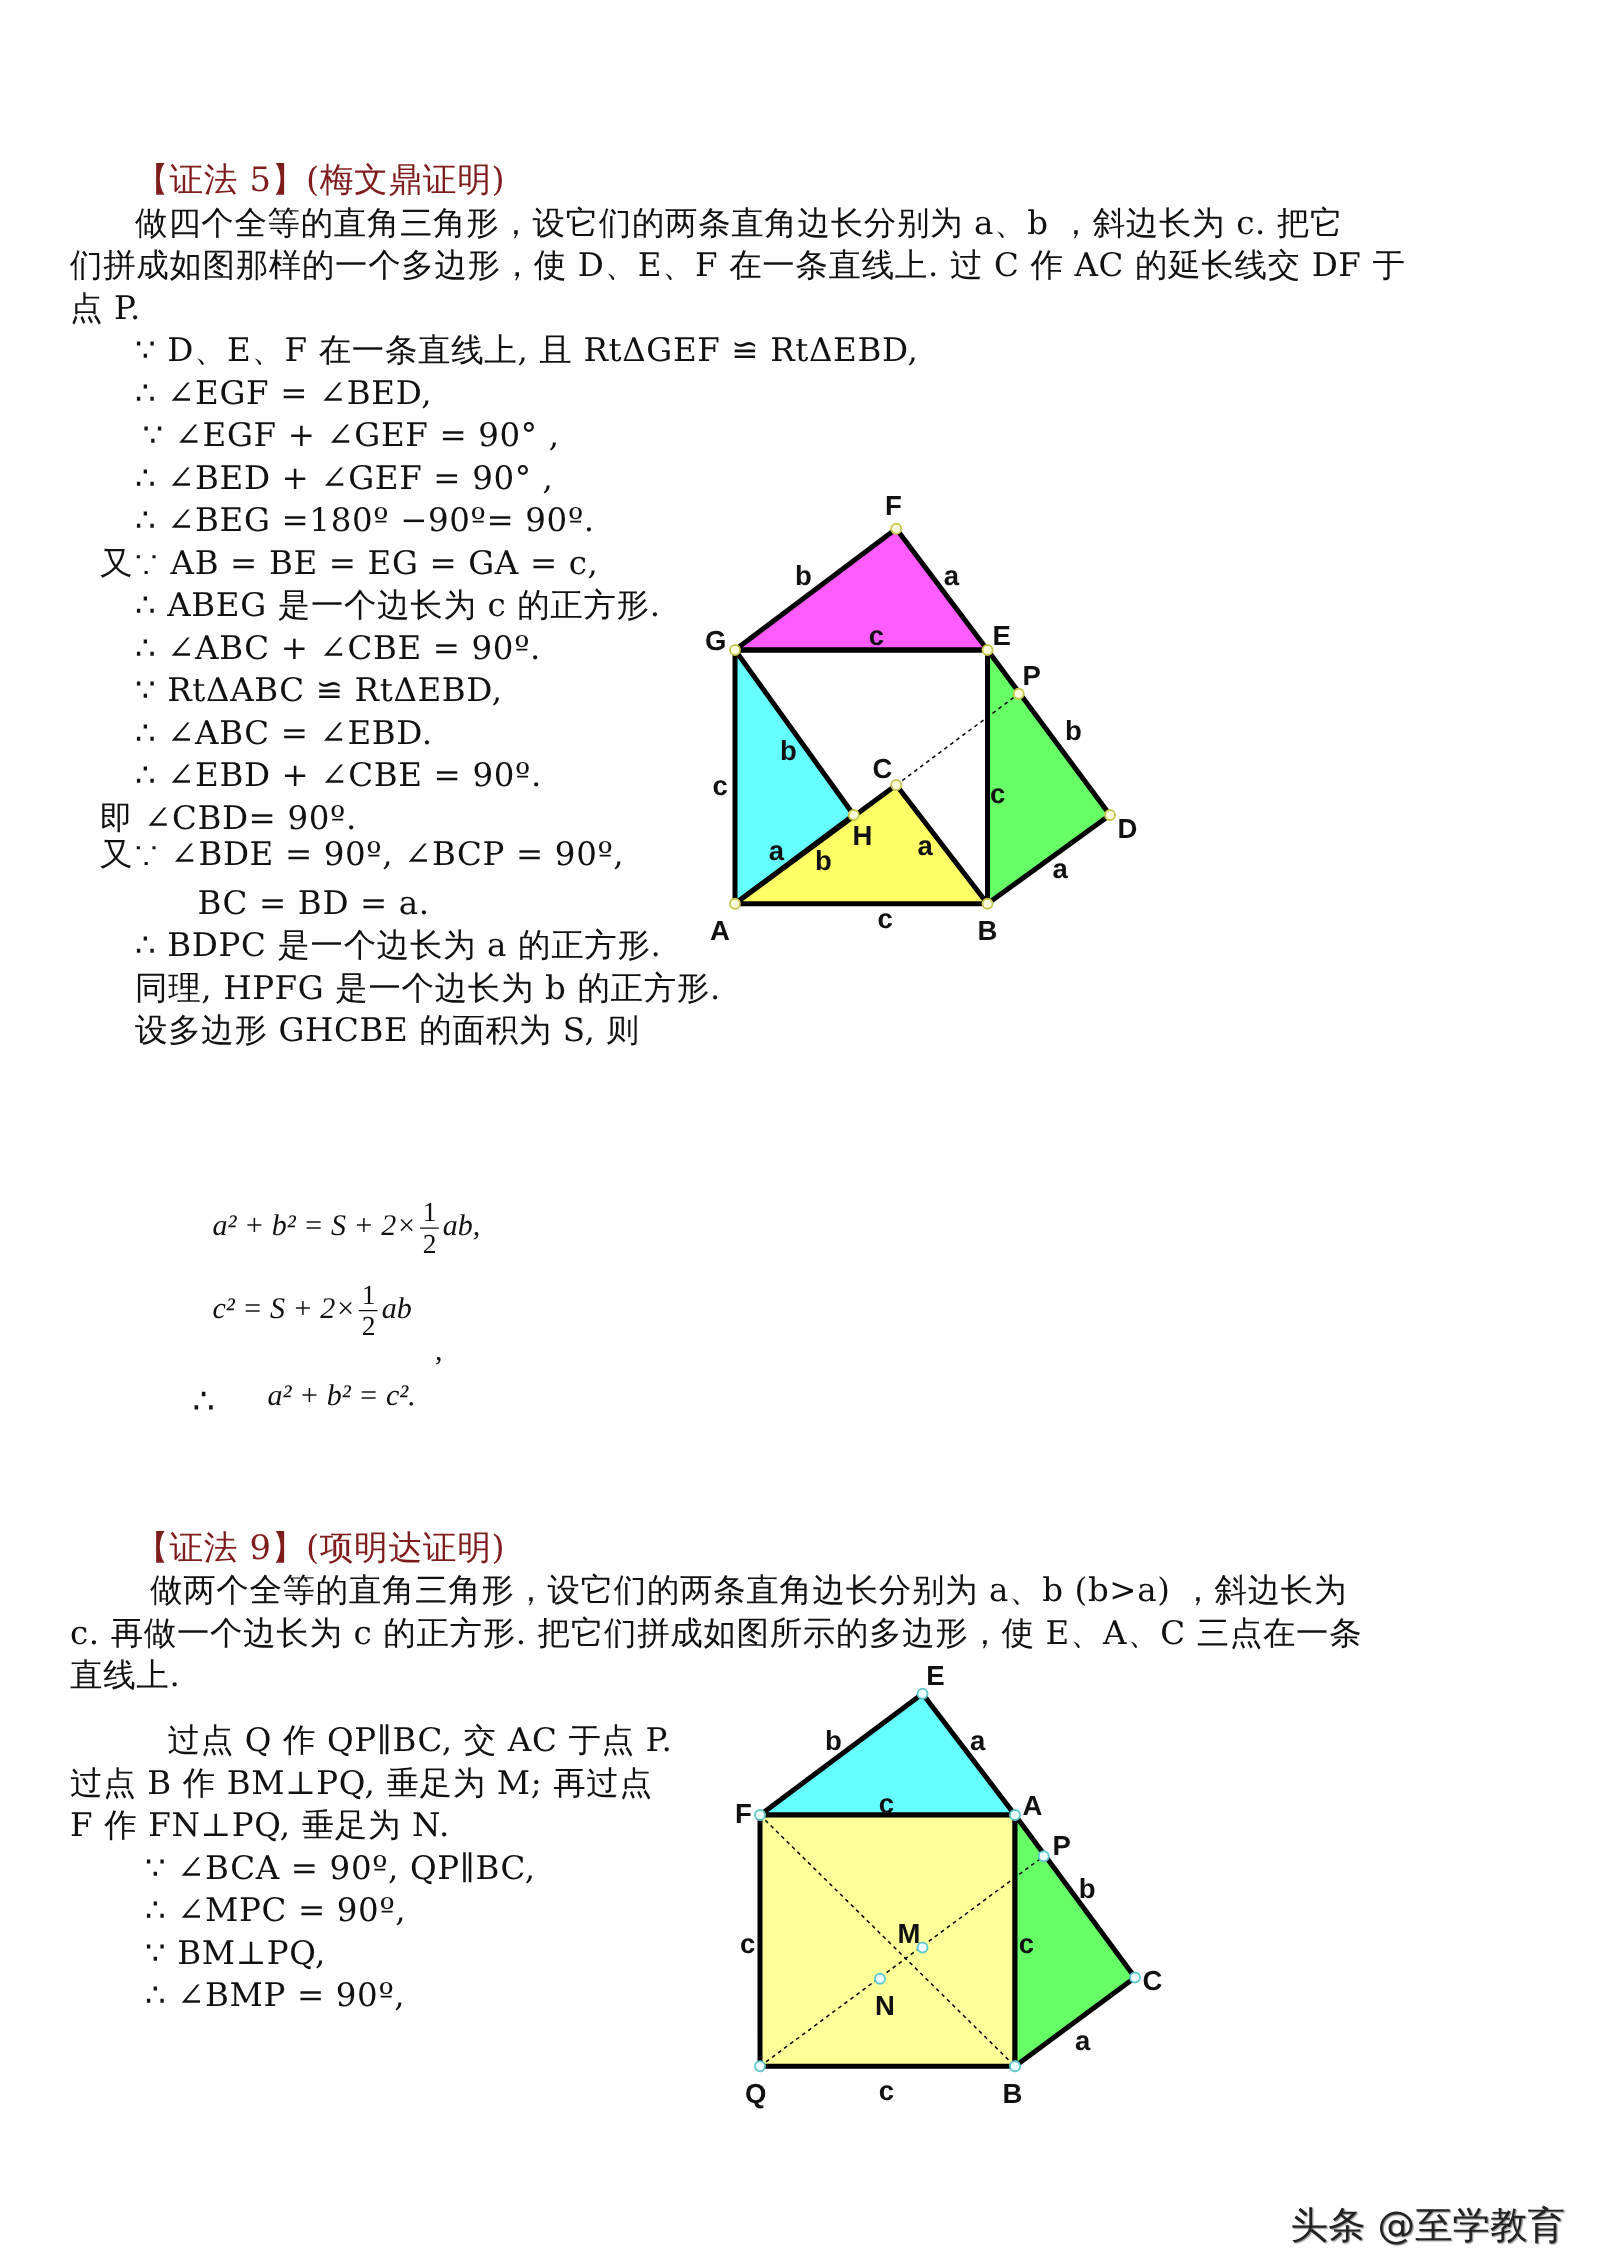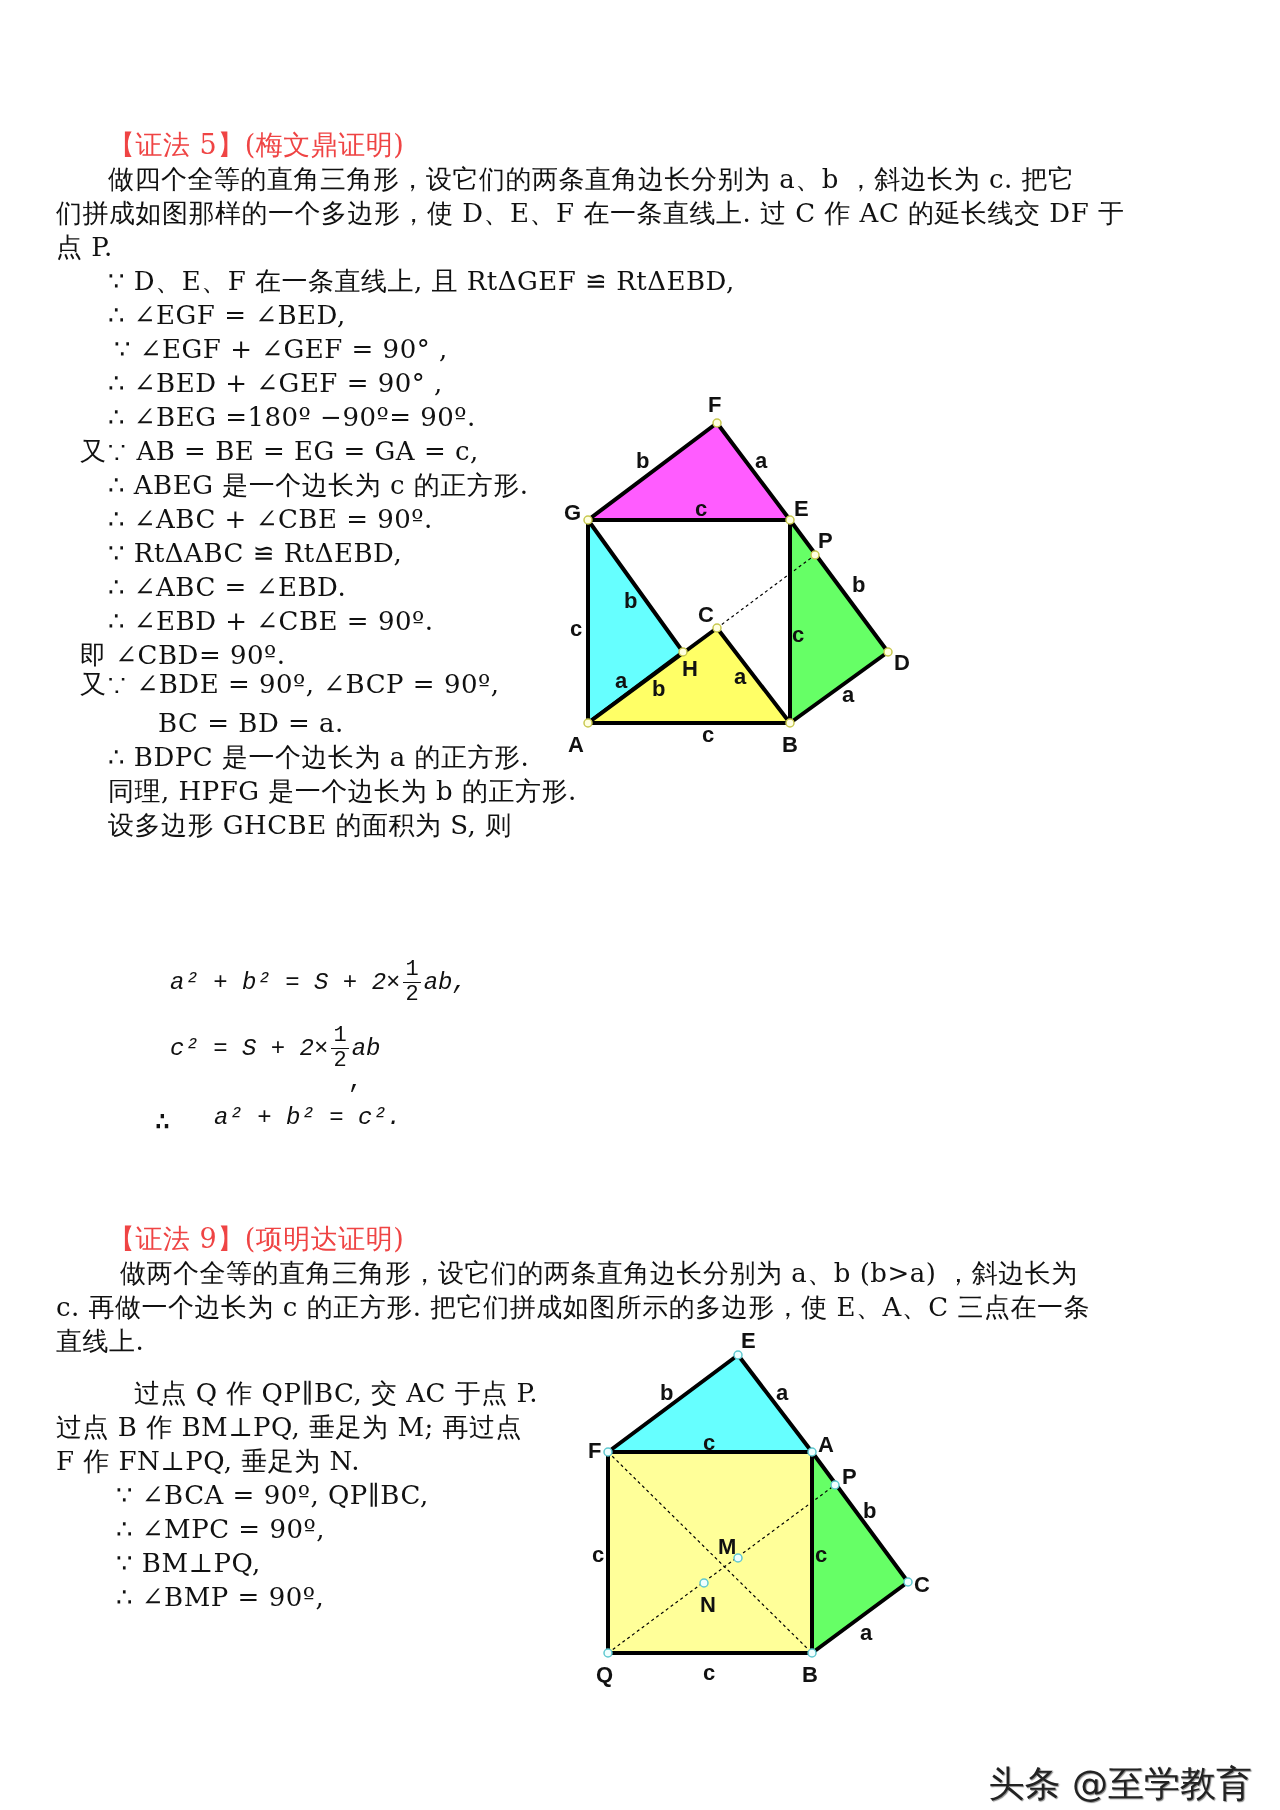--- a/index.html
+++ b/index.html
@@ -1,28 +1,28 @@
 <!DOCTYPE html>
 <html><head>
 <meta charset="utf-8">
 <style>
   html, body { margin: 0; padding: 0; background: #ffffff; }
   body { width: 1280px; height: 1810px; position: relative; overflow: hidden;
          font-family: "DejaVu Serif", "Liberation Serif", serif; color: #111; }
   .line { position: absolute; font-size: 26px; line-height: 34px; white-space: nowrap;
           letter-spacing: 0.5px; font-family: "DejaVu Serif", "Liberation Serif", serif; }
-  .title { color: #ef4444; font-size: 27px; }
-  .math { font-family: Liberation Mono, monospace; font-style: italic; font-size: 24px; position: absolute; white-space: nowrap; }
+  .title { color: #7f1d1d; font-size: 27px; }
+  .math { font-family: Liberation Serif, serif; font-style: italic; font-size: 24px; position: absolute; white-space: nowrap; }
   .frac { display: inline-block; vertical-align: middle; text-align: center; font-style: normal; margin: 0 3px; }
   .frac span { display: block; line-height: 24px; font-size: 22px; }
   .frac .num { border-bottom: 1.5px solid #111; padding: 0 2px; }
   svg { position: absolute; left: 0; top: 0; }
   .lbl { font-family: "Liberation Sans", "DejaVu Sans", sans-serif; font-weight: bold; font-size: 22px; fill: #111; }
   .watermark { position: absolute; right: 28px; top: 1760px; font-family: "DejaVu Sans", sans-serif;
-               font-size: 36px; color: #222; text-shadow: 1px 1px 1px #888; }
+               font-size: 30px; color: #222; text-shadow: 1px 1px 1px #888; }
 </style>
 </head>
 <body>
 
 <div class="line title" style="left:108px; top:128px;">【证法 5】(梅文鼎证明)</div>
 <div class="line" style="left:108px; top:162px;">做四个全等的直角三角形，设它们的两条直角边长分别为 a、b ，斜边长为 c. 把它</div>
 <div class="line" style="left:56px; top:196px;">们拼成如图那样的一个多边形，使 D、E、F 在一条直线上. 过 C 作 AC 的延长线交 DF 于</div>
 <div class="line" style="left:56px; top:230px;">点 P.</div>
 
 <div class="line" style="left:108px; top:264px;">∵ D、E、F 在一条直线上, 且 RtΔGEF ≌ RtΔEBD,</div>

